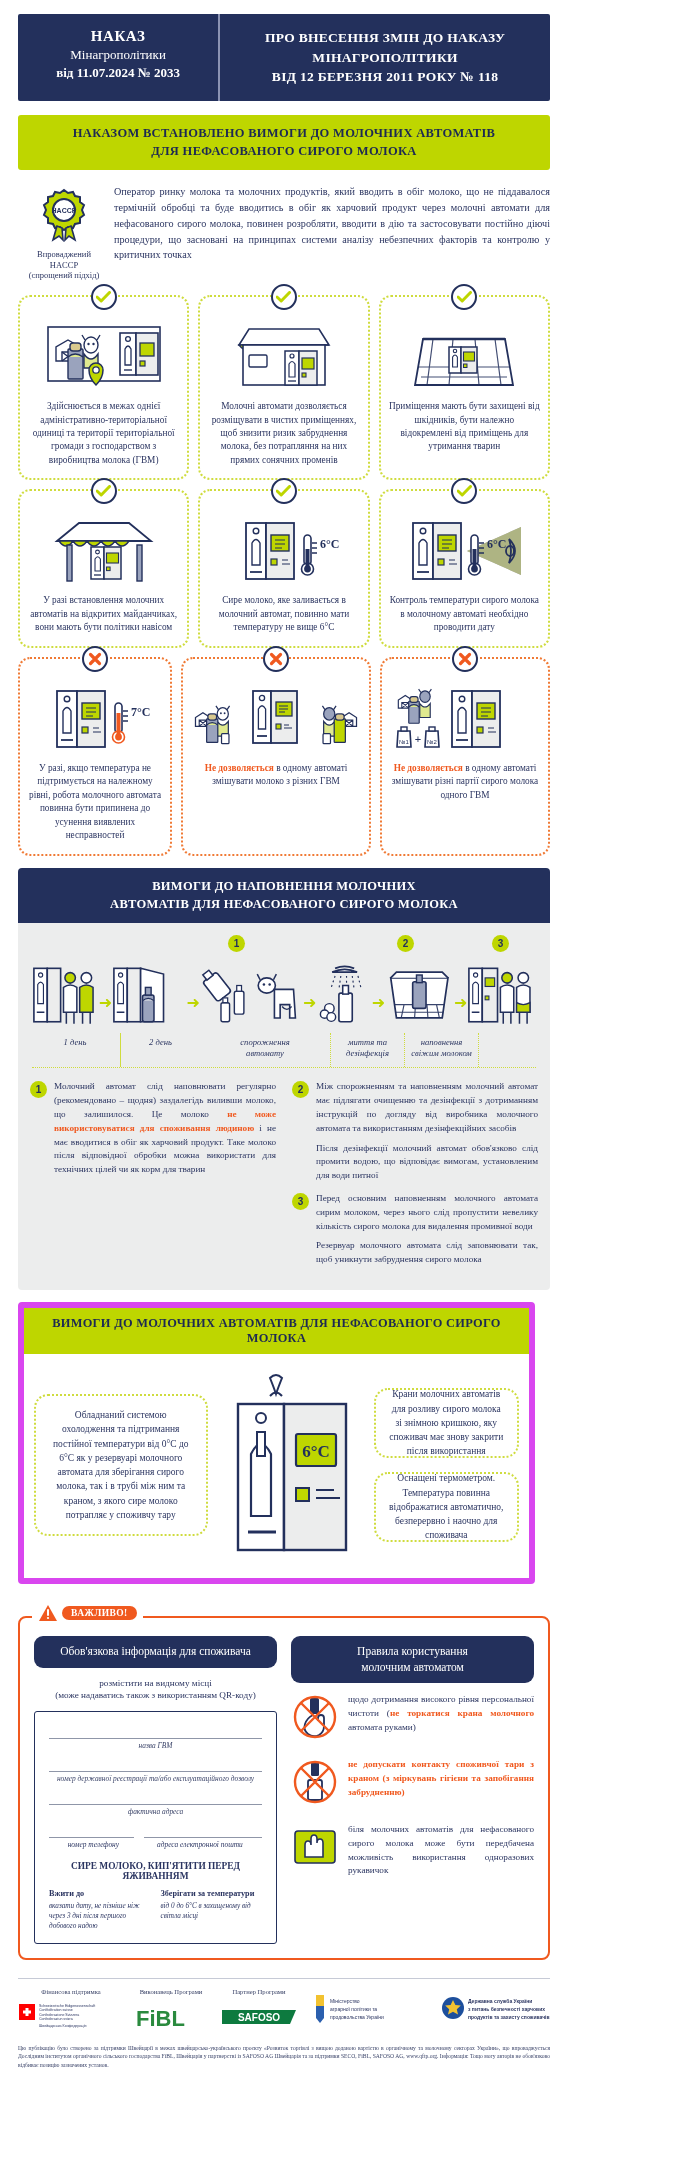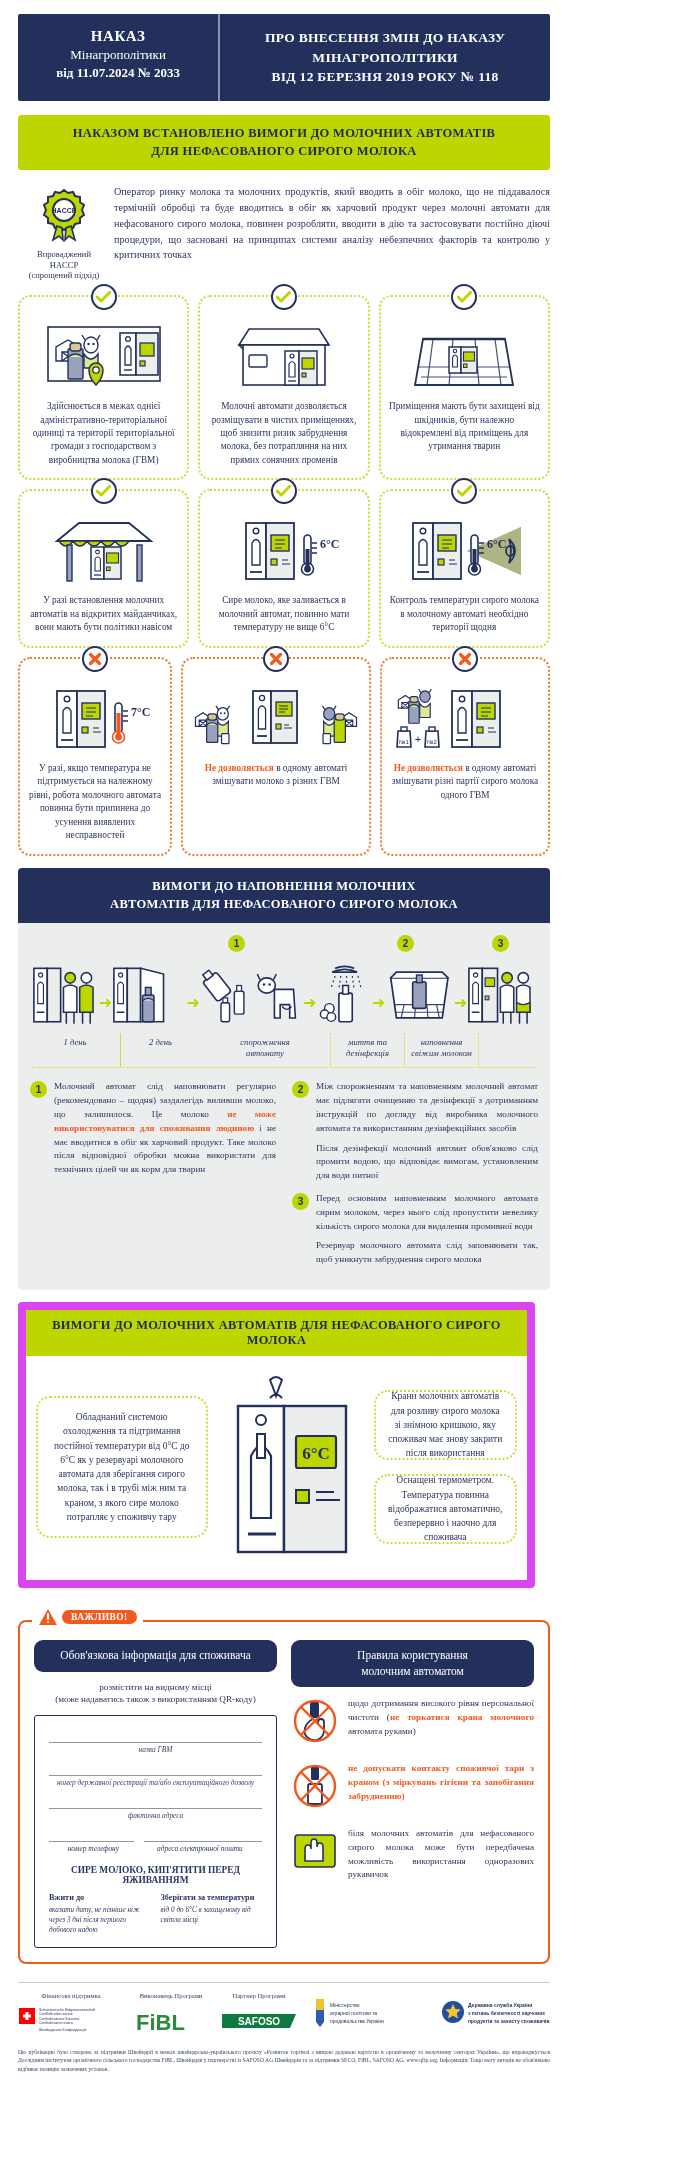--- a/index.html
+++ b/index.html
@@ -85,21 +85,21 @@
     flex: 0 0 17px; width: 17px; height: 17px; border-radius: 50%; background: #bed600;
     color: #23305c; font-size: 10px; font-weight: bold; display: flex;
     align-items: center; justify-content: center; margin-right: 7px; margin-top: 1px;
     font-family: "Liberation Sans", sans-serif;
   }
   .pt .b { flex: 1; font-size: 9.2px; line-height: 1.5; text-align: justify; }
   .pt .b p + p { margin-top: 6px; }
   .pt .b .hl { color: #f0591f; font-weight: bold; }
 
   
-  .req-sec { margin: 12px 33px 0 18px; border: 8px solid #d946ef; border-radius: 4px; }
+  .req-sec { margin: 12px 33px 0 18px; border: 6px solid #d946ef; border-radius: 4px; }
   .req-hd { background: #bed600; padding: 8px 10px; text-align: center; }
   .req-hd div { font-size: 12.4px; font-weight: bold; color: #1d2a52; letter-spacing: .3px; }
   .req-body { display: flex; align-items: center; padding: 16px 10px 18px 10px; gap: 8px; }
   .req-bubble {
     flex: 1 1 0; border: 2px dotted #cfdc3e; border-radius: 14px; padding: 12px 12px;
     font-size: 9.5px; line-height: 1.5; text-align: center; min-height: 110px;
     display: flex; align-items: center; justify-content: center;
   }
   .req-mid { flex: 0 0 150px; display: flex; align-items: center; justify-content: center; }
   .req-right { flex: 1 1 0; display: flex; flex-direction: column; gap: 14px; }
@@ -151,21 +151,21 @@
 
   <div class="hdr">
     <div class="hdr-l">
       <div class="l1">НАКАЗ</div>
       <div class="l2">Мінагрополітики</div>
       <div class="l3">від 11.07.2024 № 2033</div>
     </div>
     <div class="hdr-r">
       <div>ПРО ВНЕСЕННЯ ЗМІН ДО НАКАЗУ</div>
       <div>МІНАГРОПОЛІТИКИ</div>
-      <div>ВІД 12 БЕРЕЗНЯ 2019 РОКУ № 118</div>
+      <div>ВІД 12 БЕРЕЗНЯ 2011 РОКУ № 118</div>
     </div>
   </div>
 
   <div class="green-banner">
     <div>НАКАЗОМ ВСТАНОВЛЕНО ВИМОГИ ДО МОЛОЧНИХ АВТОМАТІВ</div>
     <div>ДЛЯ НЕФАСОВАНОГО СИРОГО МОЛОКА</div>
   </div>
 
   <div class="intro">
     <div class="intro-badge">
@@ -381,21 +381,21 @@
               <circle cx="77.5" cy="54" r="3.4" fill="#23305c"></circle>
               <path d="M82 28 L87 28 M82 33 L87 33 M82 38 L87 38" stroke="#23305c" stroke-width="1.3"></path>
             </g>
             <text x="90" y="33" font-family="Liberation Serif, serif" font-size="12" font-weight="bold" fill="#23305c">6°C</text>
             <g fill="none" stroke="#23305c" stroke-width="1.8">
               <path d="M112 24 q12 12 0 24 q4 -12 0 -24"></path>
               <ellipse cx="113" cy="36" rx="4" ry="5"></ellipse>
             </g>
           </svg>
         </div>
-        <div class="txt">Контроль температури сирого молока в молочному автоматі необхідно території щодня</div>
+        <div class="txt">Контроль температури сирого молока в молочному автоматі необхідно проводити дату</div>
       </div>
     </div>
 
     <div class="grid-row">
 
       <div class="card neg">
         <div class="badge">
           <svg width="14" height="14" viewBox="0 0 14 14">
               <path d="M2.5 2.5 L11.5 11.5 M11.5 2.5 L2.5 11.5" stroke="#f0591f" stroke-width="3.2" stroke-linecap="round"></path>
             </svg>

